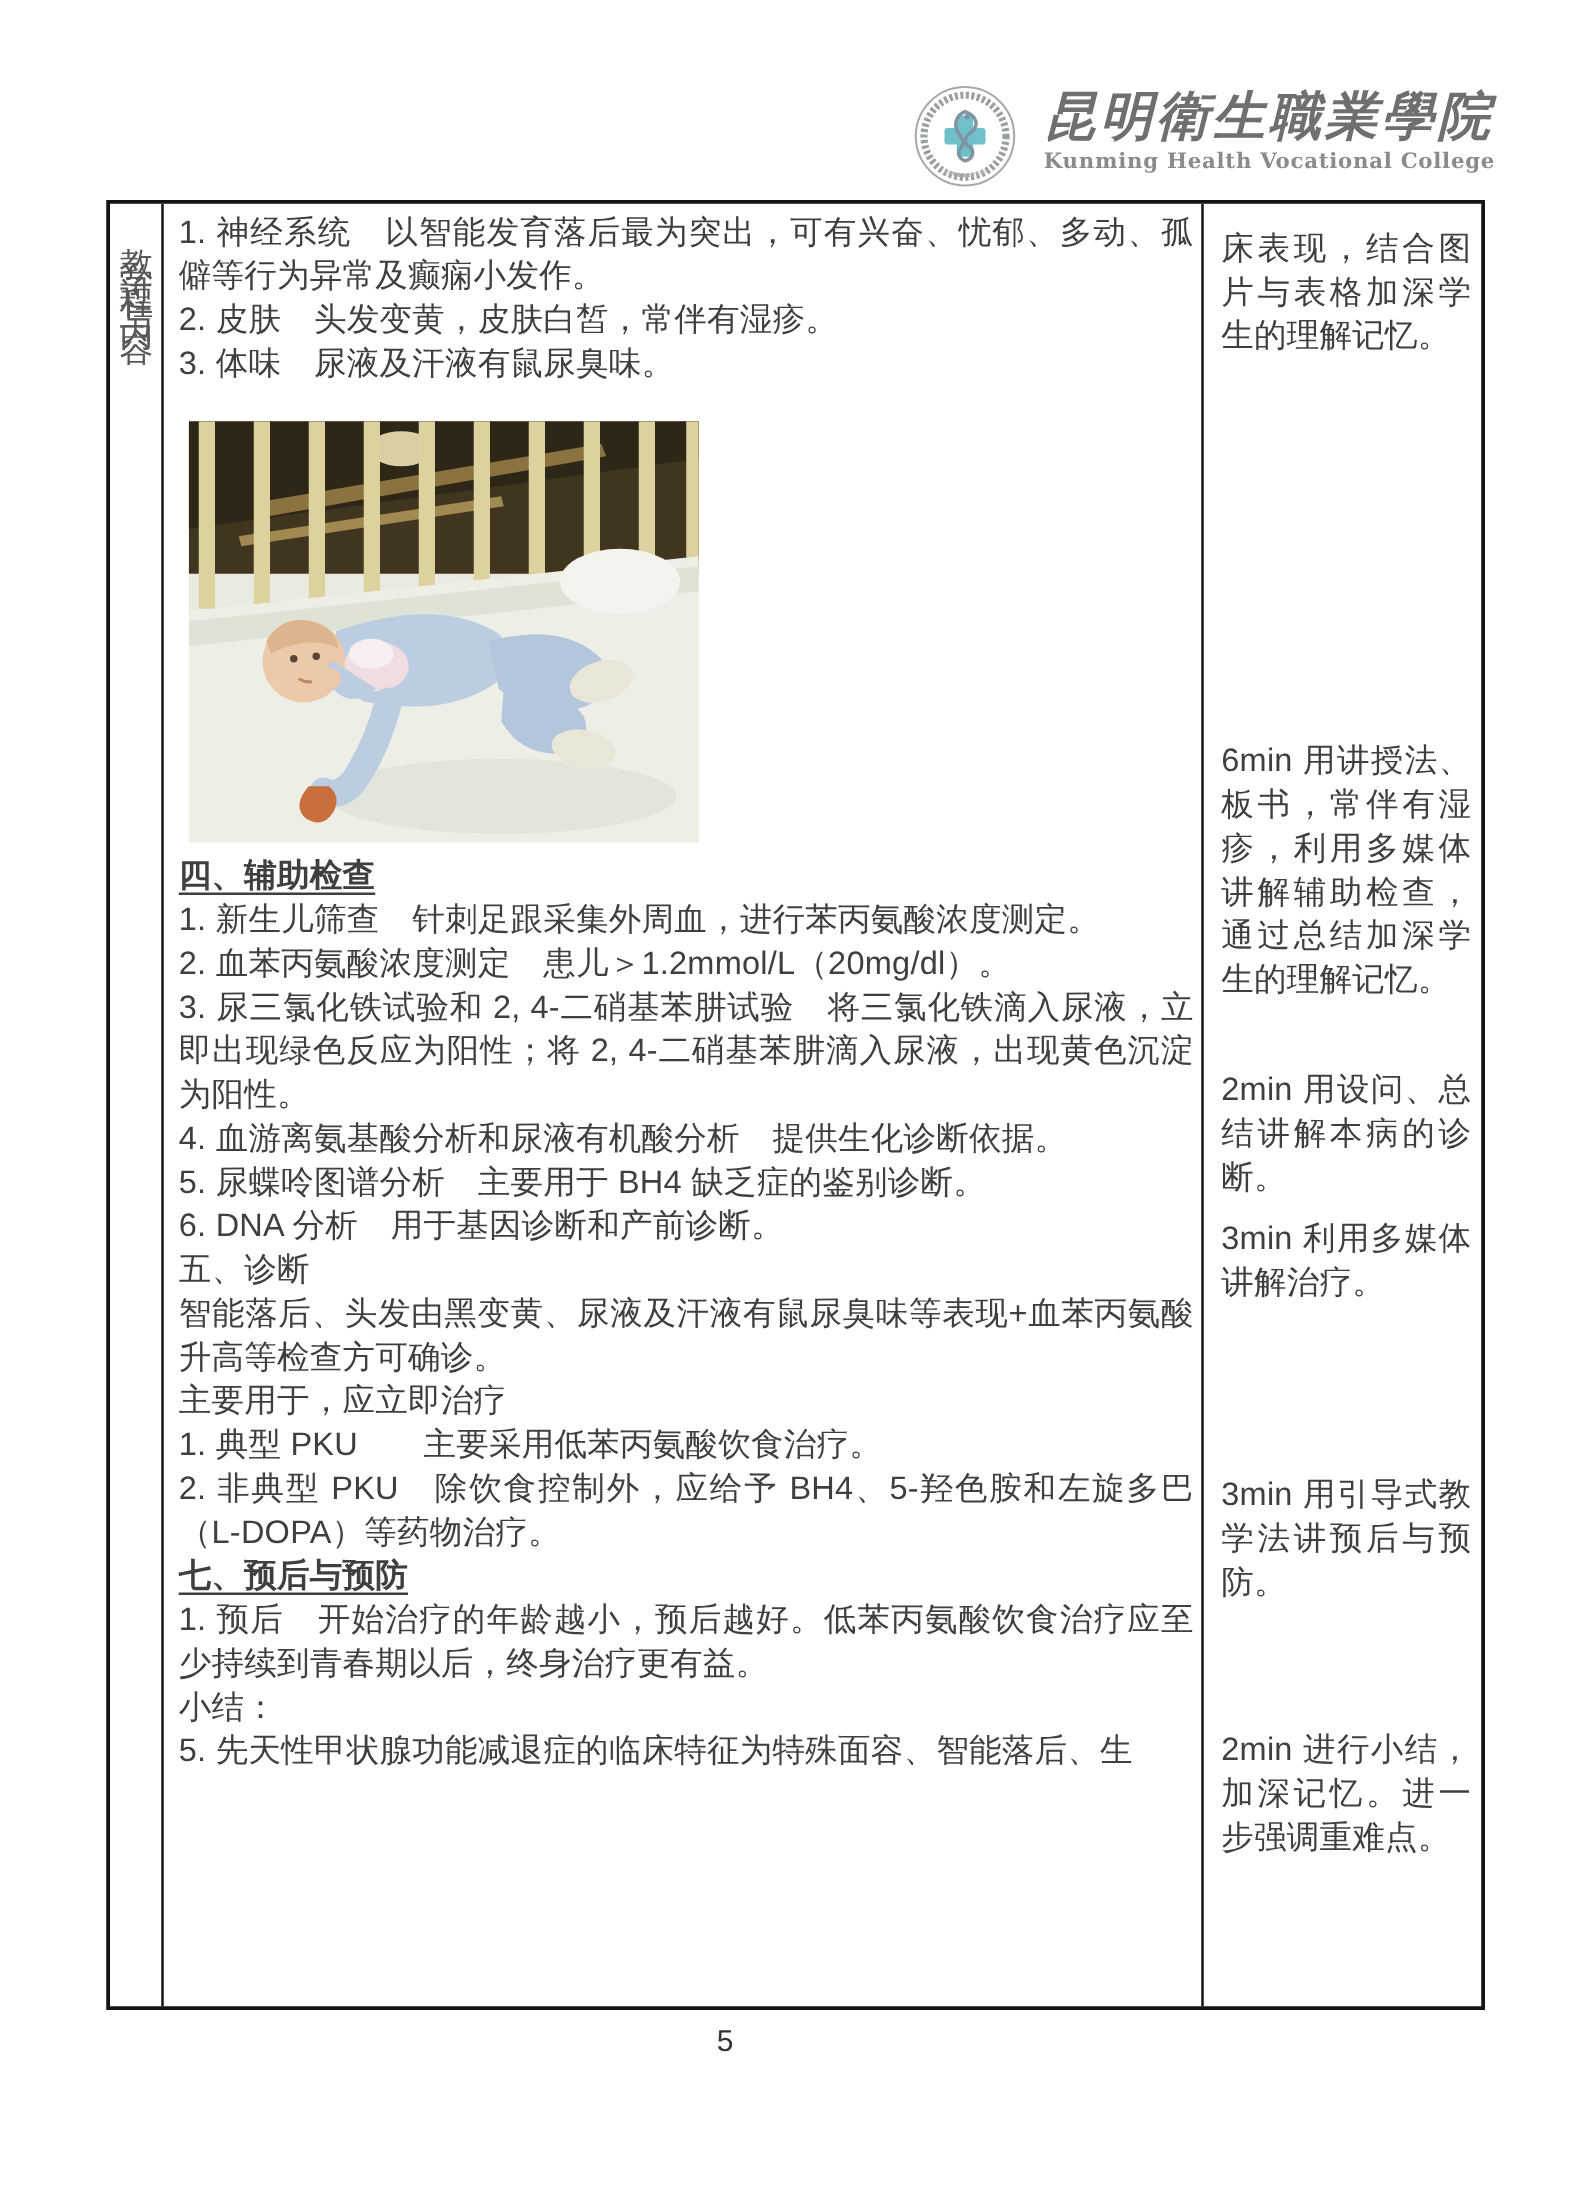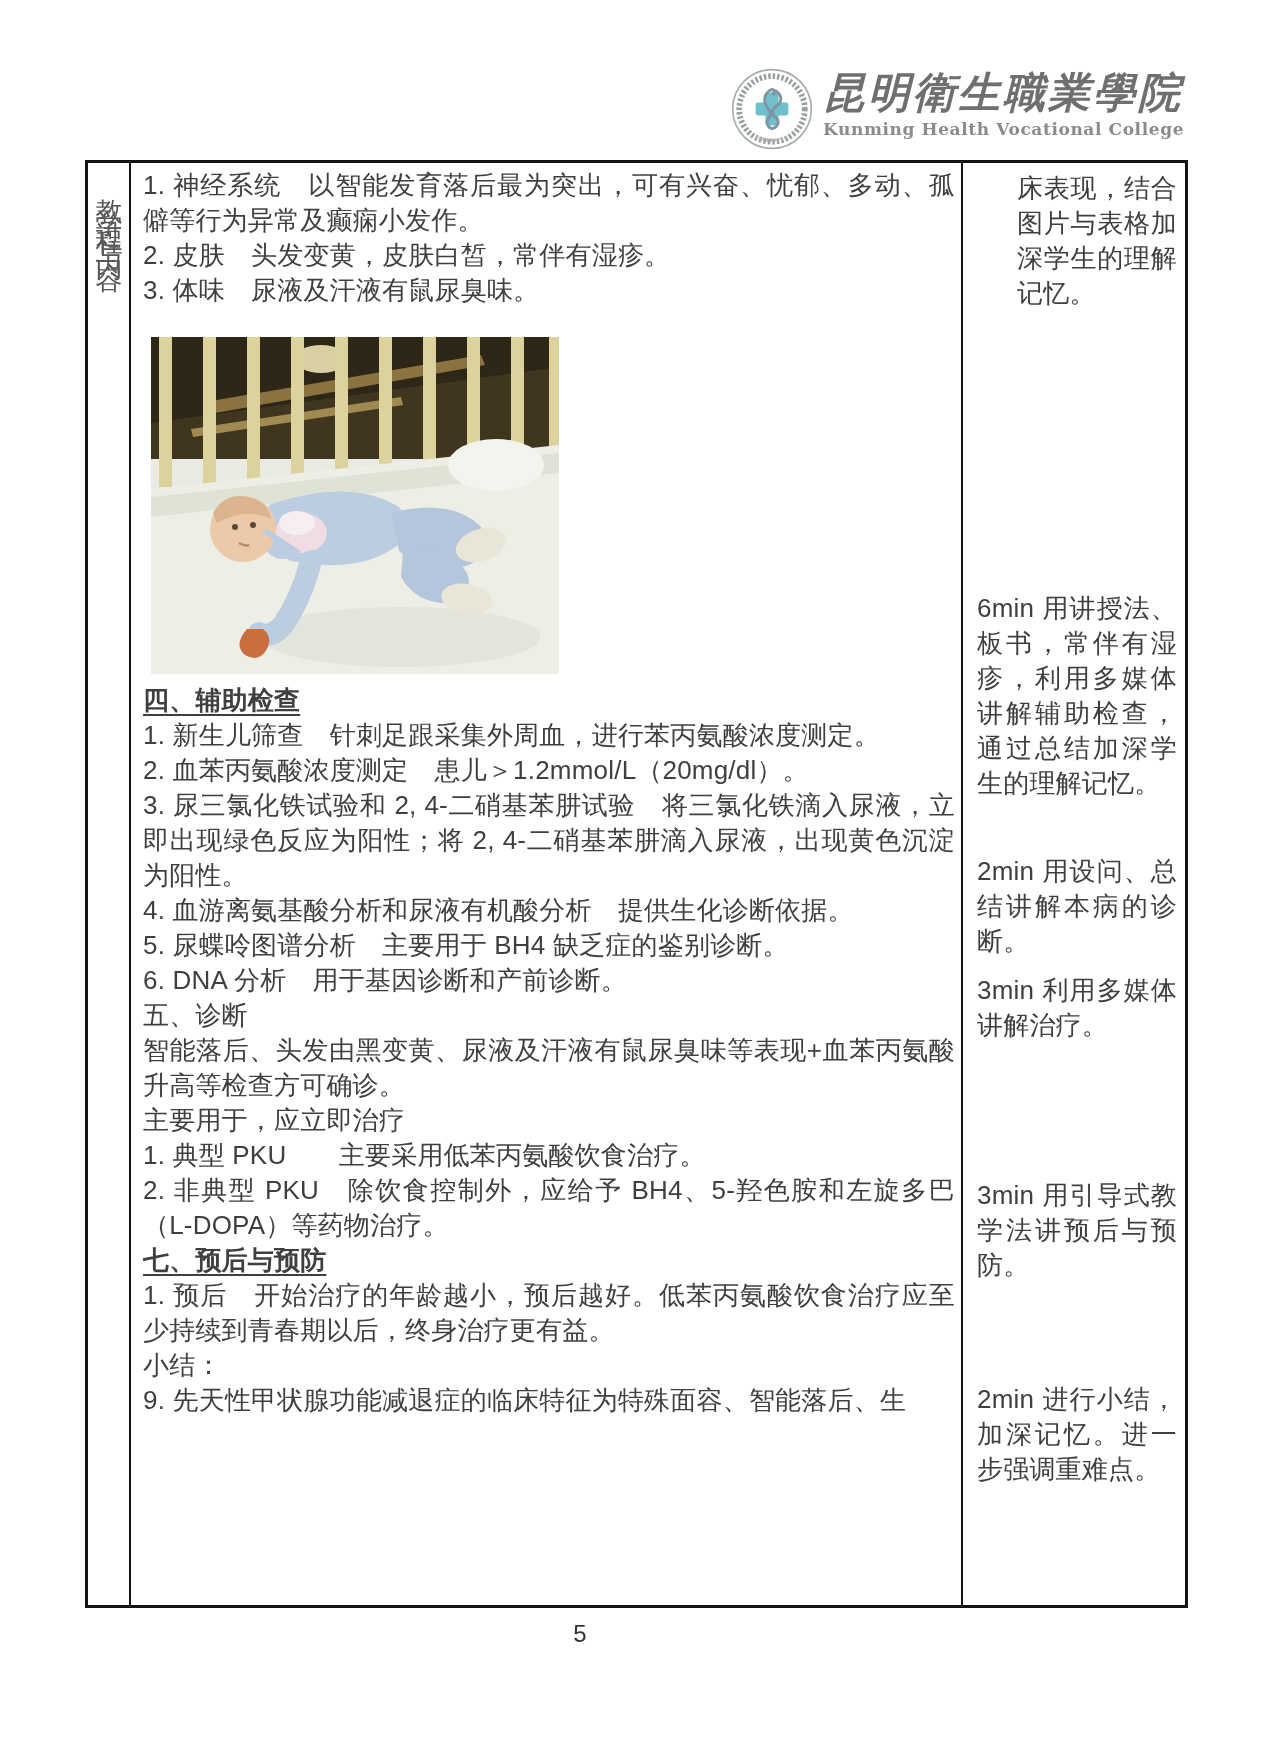--- a/index.html
+++ b/index.html
@@ -7,21 +7,21 @@
     position:relative;
     width:1271px;height:1763px;
     background:#ffffff;
     font-family:"Liberation Sans","DejaVu Sans",sans-serif;
     color:#3f3f3f;
     overflow:hidden;
   }
   
   .logo-block{position:absolute;left:731px;top:68px;display:flex;align-items:flex-start;}
   .seal{width:82px;height:82px;flex:0 0 auto;}
-  .logo-text{margin-left:10px;padding-top:2px;}
+  .logo-text{margin-left:22px;padding-top:2px;}
   .logo-cn{
     font-family:"DejaVu Serif","Liberation Serif",serif;
     font-size:42px;line-height:46px;color:#6f6f6f;
     font-weight:bold;font-style:italic;letter-spacing:3px;white-space:nowrap;
   }
   .logo-en{
     font-family:"DejaVu Serif","Liberation Serif",serif;
     font-size:17px;line-height:22px;color:#8b8b8b;
     font-weight:bold;letter-spacing:0.6px;margin-top:2px;
   }
@@ -58,21 +58,21 @@
   .photo{
     display:block;width:408px;height:337px;
     margin:29px 0 9px 8px;
   }
   .col-notes{position:relative;}
   .note{
     position:absolute;left:14px;right:8px;
     font-size:26px;line-height:35px;color:#3f3f3f;
     text-align:justify;letter-spacing:0.2px;
   }
-  .note-0{top:8px;margin-left:40px;}
+  .note-0{top:18px;}
   .note-1{top:428px;}
   .note-2{top:691px;}
   .note-3{top:810px;}
   .note-4{top:1015px;}
   .note-5{top:1219px;}
   
   .footer{
     position:absolute;left:0;top:1620px;width:1160px;
     text-align:center;font-size:24px;color:#333;
   }
@@ -160,21 +160,21 @@
       <p>5. 尿蝶呤图谱分析　主要用于 BH4 缺乏症的鉴别诊断。</p>
       <p>6. DNA 分析　用于基因诊断和产前诊断。</p>
       <p>五、诊断</p>
       <p>智能落后、头发由黑变黄、尿液及汗液有鼠尿臭味等表现+血苯丙氨酸升高等检查方可确诊。</p>
       <p>主要用于，应立即治疗</p>
       <p>1. 典型 PKU　　主要采用低苯丙氨酸饮食治疗。</p>
       <p>2. 非典型 PKU　除饮食控制外，应给予 BH4、5-羟色胺和左旋多巴（L-DOPA）等药物治疗。</p>
       <p class="heading">七、预后与预防</p>
       <p>1. 预后　开始治疗的年龄越小，预后越好。低苯丙氨酸饮食治疗应至少持续到青春期以后，终身治疗更有益。</p>
       <p>小结：</p>
-      <p>9. 先天性甲状腺功能减退症的临床特征为特殊面容、智能落后、生</p>
+      <p>5. 先天性甲状腺功能减退症的临床特征为特殊面容、智能落后、生</p>
     </div>
 
     <div class="cell col-notes">
       <div class="note note-0">床表现，结合图片与表格加深学生的理解记忆。</div>
       <div class="note note-1">6min 用讲授法、板书，常伴有湿疹，利用多媒体讲解辅助检查，通过总结加深学生的理解记忆。</div>
       <div class="note note-2">2min 用设问、总结讲解本病的诊断。</div>
       <div class="note note-3">3min 利用多媒体讲解治疗。</div>
       <div class="note note-4">3min 用引导式教学法讲预后与预防。</div>
       <div class="note note-5">2min 进行小结，加深记忆。进一步强调重难点。</div>
     </div>

